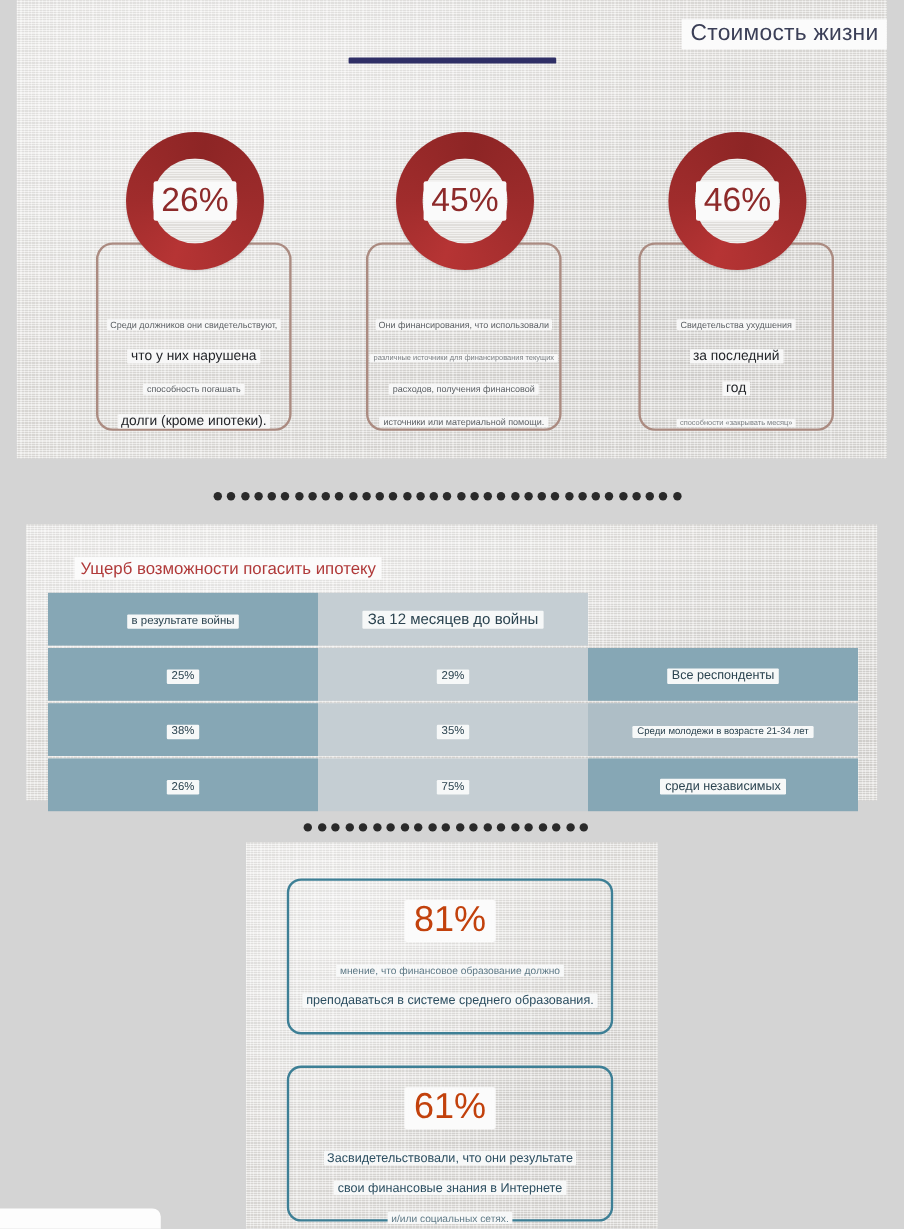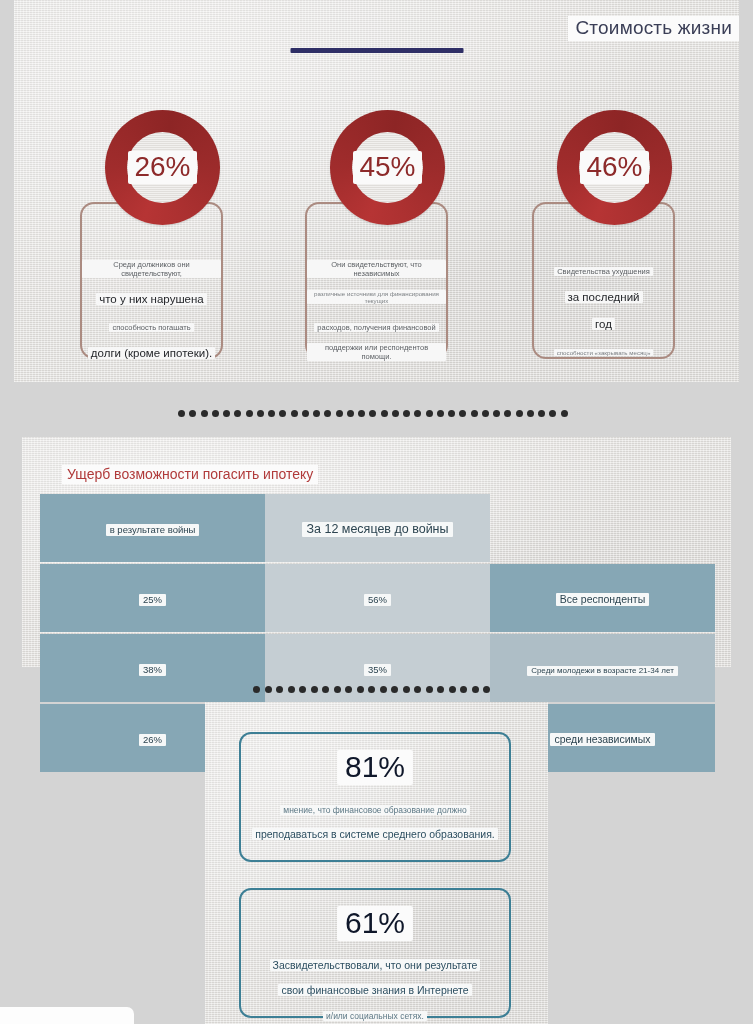--- a/index.html
+++ b/index.html
@@ -61,21 +61,21 @@
 
   .circle-group { position: absolute; top: 110px; }
   .circle-group.g0 { left: 60px; }
   .circle-group.g1 { left: 285px; }
   .circle-group.g2 { left: 512px; }
 
   .stat-card {
     position: absolute;
     left: 6px;
     top: 92px;
-    width: 143px;
+    width: 163px;
     height: 157px;
     border: 2px solid #ab8b81;
     border-radius: 14px;
     box-sizing: border-box;
   }
   .donut {
     position: absolute;
     left: 31px;
     top: 0;
     width: 115px;
@@ -174,21 +174,21 @@
     width: 675px;
     border-collapse: separate;
     border-spacing: 0 2px;
     table-layout: fixed;
   }
   #mortgage-table td, #mortgage-table th {
     height: 36px;
     text-align: center;
     vertical-align: middle;
     font-weight: normal;
-    padding: 16px;
+    padding: 4px;
   }
   .col-a { background: #86a7b5; }
   .col-b { background: #c5ced3; }
   .col-c { background: #86a7b5; }
   .col-c.alt { background: #aebec6; margin-top: 20px; }
   .col-c.empty { background: transparent; }
 
   #mortgage-table .chip {
     display: inline-block;
     background: #f6f8f8;
@@ -220,21 +220,21 @@
     box-sizing: border-box;
     text-align: center;
   }
   #edu-card-0 { top: 30px; height: 130px; }
   #edu-card-1 { top: 186px; height: 130px; }
   .edu-value {
     display: inline-block;
     margin-top: 16px;
     font-size: 30px;
     line-height: 1.05;
-    color: #0f172a;
+    color: #c2410c;
     background: #fbfbfb;
     padding: 1px 8px 2px 8px;
     border-radius: 2px;
   }
   .edu-lines { margin-top: 14px; }
   .edu-lines .ln { display: block; margin-bottom: 7px; }
   .edu-lines .ln span {
     display: inline-block;
     background: #f7f8f8;
     padding: 0 3px;
@@ -275,24 +275,24 @@
       </div>
     </div>
     <div class="donut">
       <span class="donut-value">26%</span>
     </div>
   </div>
 
   <div class="circle-group g1">
     <div class="stat-card">
       <div class="card-lines">
-        <span class="ln sz-sm"><span>Они свидетельствуют, что независимых</span></span>
+        <span class="ln sz-sm"><span>Они финансирования, что использовали</span></span>
         <span class="ln sz-xs"><span>различные источники для финансирования текущих</span></span>
         <span class="ln sz-sm"><span>расходов, получения финансовой</span></span>
-        <span class="ln sz-sm"><span>поддержки или респондентов помощи.</span></span>
+        <span class="ln sz-sm"><span>источники или материальной помощи.</span></span>
       </div>
     </div>
     <div class="donut">
       <span class="donut-value">45%</span>
     </div>
   </div>
 
   <div class="circle-group g2">
     <div class="stat-card">
       <div class="card-lines">
@@ -355,21 +355,21 @@
     <thead>
       <tr>
         <th class="col-a"><span class="chip">в результате войны</span></th>
         <th class="col-b"><span class="chip">За 12 месяцев до войны</span></th>
         <th class="col-c empty"></th>
       </tr>
     </thead>
     <tbody>
       <tr>
         <td class="col-a"><span class="chip">25%</span></td>
-        <td class="col-b"><span class="chip">56%</span></td>
+        <td class="col-b"><span class="chip">29%</span></td>
         <td class="col-c big"><span class="chip">Все респонденты</span></td>
       </tr>
       <tr>
         <td class="col-a"><span class="chip">38%</span></td>
         <td class="col-b"><span class="chip">35%</span></td>
         <td class="col-c alt small"><span class="chip">Среди молодежи в возрасте 21-34 лет</span></td>
       </tr>
       <tr>
         <td class="col-a"><span class="chip">26%</span></td>
         <td class="col-b"><span class="chip">75%</span></td>

